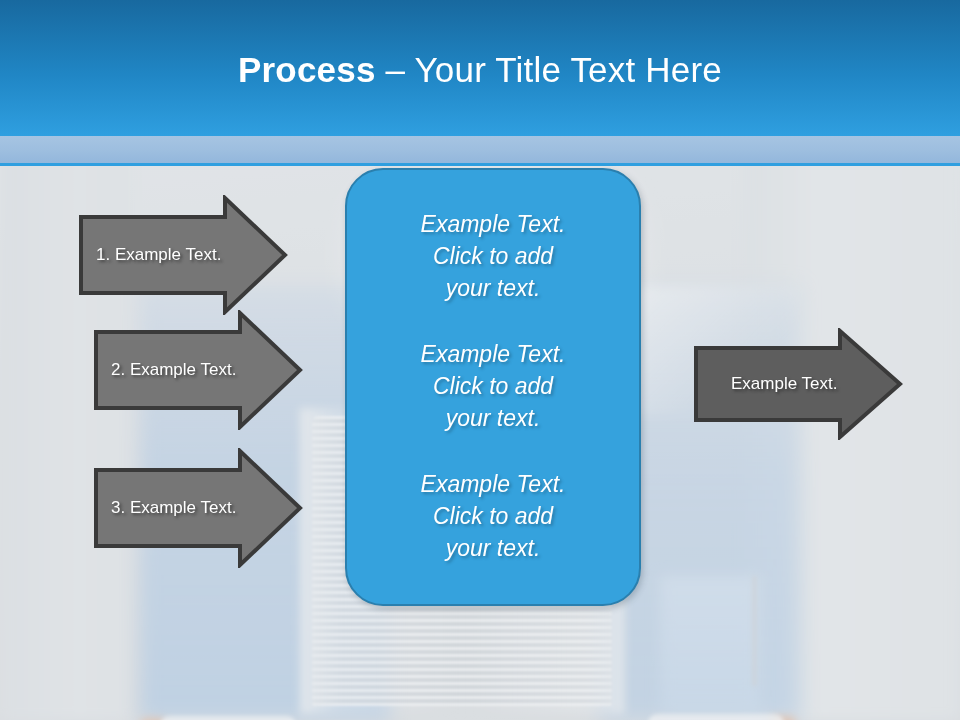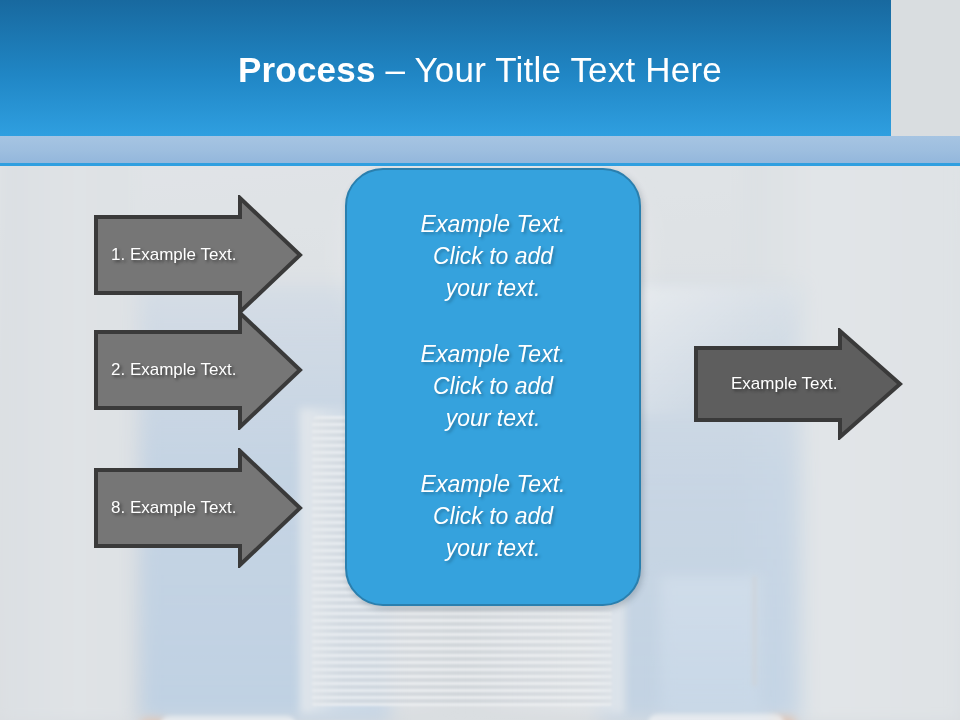--- a/index.html
+++ b/index.html
@@ -139,21 +139,21 @@
     position: absolute;
     left: 0; top: 0;
     width: 960px; height: 584px;
     background: rgba(226,230,233,.55);
   }
 
   
   .header {
     position: absolute;
     left: 0; top: 0;
-    width: 891px; height: 136px;
+    width: 960px; height: 136px;
     background: linear-gradient(180deg, #18699f 0%, #2086c5 55%, #2f9fe0 100%);
   }
   .header-title {
     position: absolute;
     left: 0; top: 50px;
     width: 960px;
     text-align: center;
     color: #ffffff;
     font-size: 35px;
     line-height: 40px;
@@ -219,21 +219,21 @@
     font-size: 17px;
     line-height: 22px;
     color: #ffffff;
     text-shadow: 2px 2px 3px rgba(20,20,20,.55);
     white-space: nowrap;
     pointer-events: none;
   }
   .arrow-label.left-pad  { padding-left: 18px; }
   .arrow-label.mid-pad   { padding-left: 38px; }
 
-  #arrow1 { left: 93px;  top: 195px; width: 210px; height: 120px; }
+  #arrow1 { left: 78px;  top: 195px; width: 210px; height: 120px; }
   #arrow2 { left: 93px;  top: 310px; width: 210px; height: 120px; }
   #arrow3 { left: 93px;  top: 448px; width: 210px; height: 120px; }
   #arrow4 { left: 693px; top: 328px; width: 210px; height: 112px; }
 </style>
 </head>
 <body>
 
 <div id="slide">
 
   <div class="photo">
@@ -292,21 +292,21 @@
     <svg width="210" height="120" viewBox="0 0 210 120">
       <polygon points="3,22 147,22 147,3 207,60 147,117 147,98 3,98" fill="#767676" stroke="#3a3a3a" stroke-width="4" stroke-linejoin="miter"></polygon>
     </svg>
     <div class="arrow-label left-pad">2. Example Text.</div>
   </div>
 
   <div class="arrow" id="arrow3">
     <svg width="210" height="120" viewBox="0 0 210 120">
       <polygon points="3,22 147,22 147,3 207,60 147,117 147,98 3,98" fill="#767676" stroke="#3a3a3a" stroke-width="4" stroke-linejoin="miter"></polygon>
     </svg>
-    <div class="arrow-label left-pad">8. Example Text.</div>
+    <div class="arrow-label left-pad">3. Example Text.</div>
   </div>
 
   <div class="arrow" id="arrow4">
     <svg width="210" height="112" viewBox="0 0 210 112">
       <polygon points="3,20 147,20 147,3 207,56 147,109 147,92 3,92" fill="#5e5e5e" stroke="#3a3a3a" stroke-width="4" stroke-linejoin="miter"></polygon>
     </svg>
     <div class="arrow-label mid-pad">Example Text.</div>
   </div>
 
 </div>

